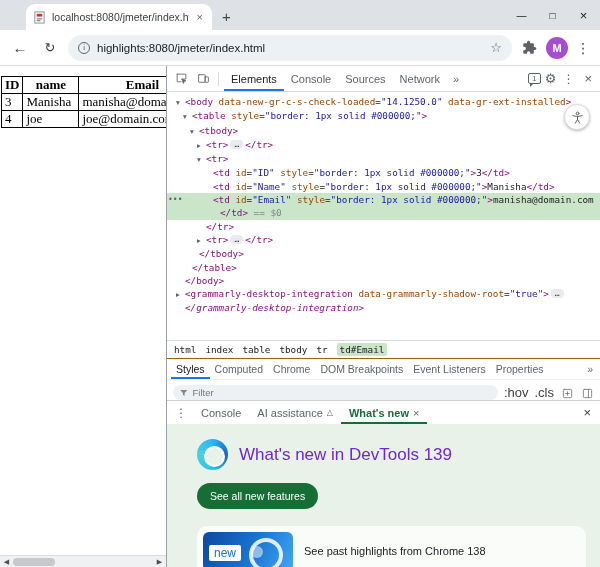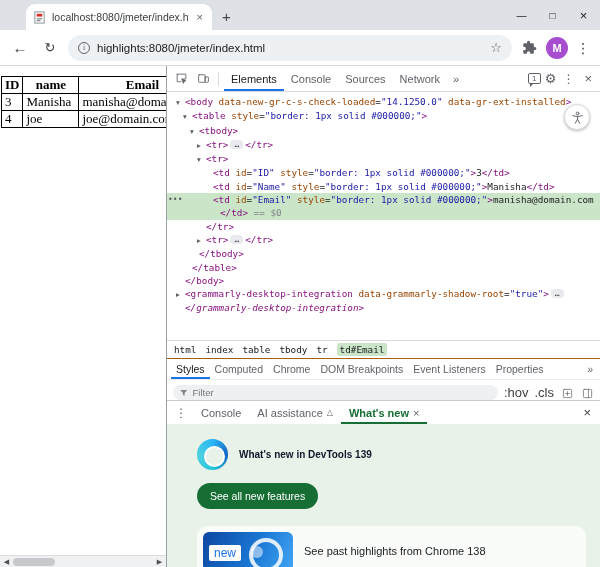--- a/index.html
+++ b/index.html
@@ -98,21 +98,21 @@
   .dtab.sel{color:#176e35;box-shadow:inset 0 -2px 0 #176e35;font-weight:bold}
   .dtab-badge{font-size:8px;color:#5f6368}
   .dtab-close{font-size:11px;color:#5f6368;font-weight:normal}
   .drawer-close{margin-left:auto;font-size:13px;color:#3c4043;padding:0 7px;cursor:pointer}
 
   
   .whatsnew{flex:1;background:#e9f2e9;overflow:hidden;padding:15px 14px 0 30px}
   .wn-head{display:flex;align-items:center;gap:11px}
   .wn-logo{width:31px;height:31px;border-radius:50%;background:conic-gradient(#29b6f6,#1565c0,#26c6da,#4dd0e1,#29b6f6);position:relative;flex:none}
   .wn-logo:after{content:"";position:absolute;left:7px;top:7px;width:17px;height:17px;border-radius:50%;background:#e9f2e9;border:2px solid #fff}
-  .wn-title{font-size:10px;font-weight:700;color:#0f172a}
+  .wn-title{font-size:17px;font-weight:400;color:#6d28d9}
   .wn-btn{display:inline-block;margin-top:13px;background:#176e35;color:#fff;font-size:10.5px;padding:7px 13px;border-radius:15px;cursor:pointer}
   .wn-card{margin-top:17px;background:#f9fcf9;border-radius:10px;display:flex;align-items:center;gap:11px;padding:5px 6px;height:50px}
   .wn-thumb{width:90px;height:39px;border-radius:6px;background:linear-gradient(115deg,#0d47a1,#1976d2 55%,#42a5f5);position:relative;overflow:hidden;flex:none}
   .wn-thumb:before{content:"";position:absolute;right:10px;top:6px;width:26px;height:26px;border-radius:50%;border:4px solid rgba(255,255,255,.85)}
   .wn-thumb:after{content:"";position:absolute;right:30px;top:14px;width:12px;height:12px;border-radius:50%;background:rgba(255,255,255,.5)}
   .wn-new{position:absolute;left:6px;top:13px;background:#fff;color:#1a73e8;font-size:12px;padding:1px 5px;border-radius:2px}
   .wn-card-text{font-size:11px;color:#202124}
 
   svg.lineicon{stroke:#5f6368;fill:none;stroke-width:1.6;stroke-linecap:round;stroke-linejoin:round}
 </style>

